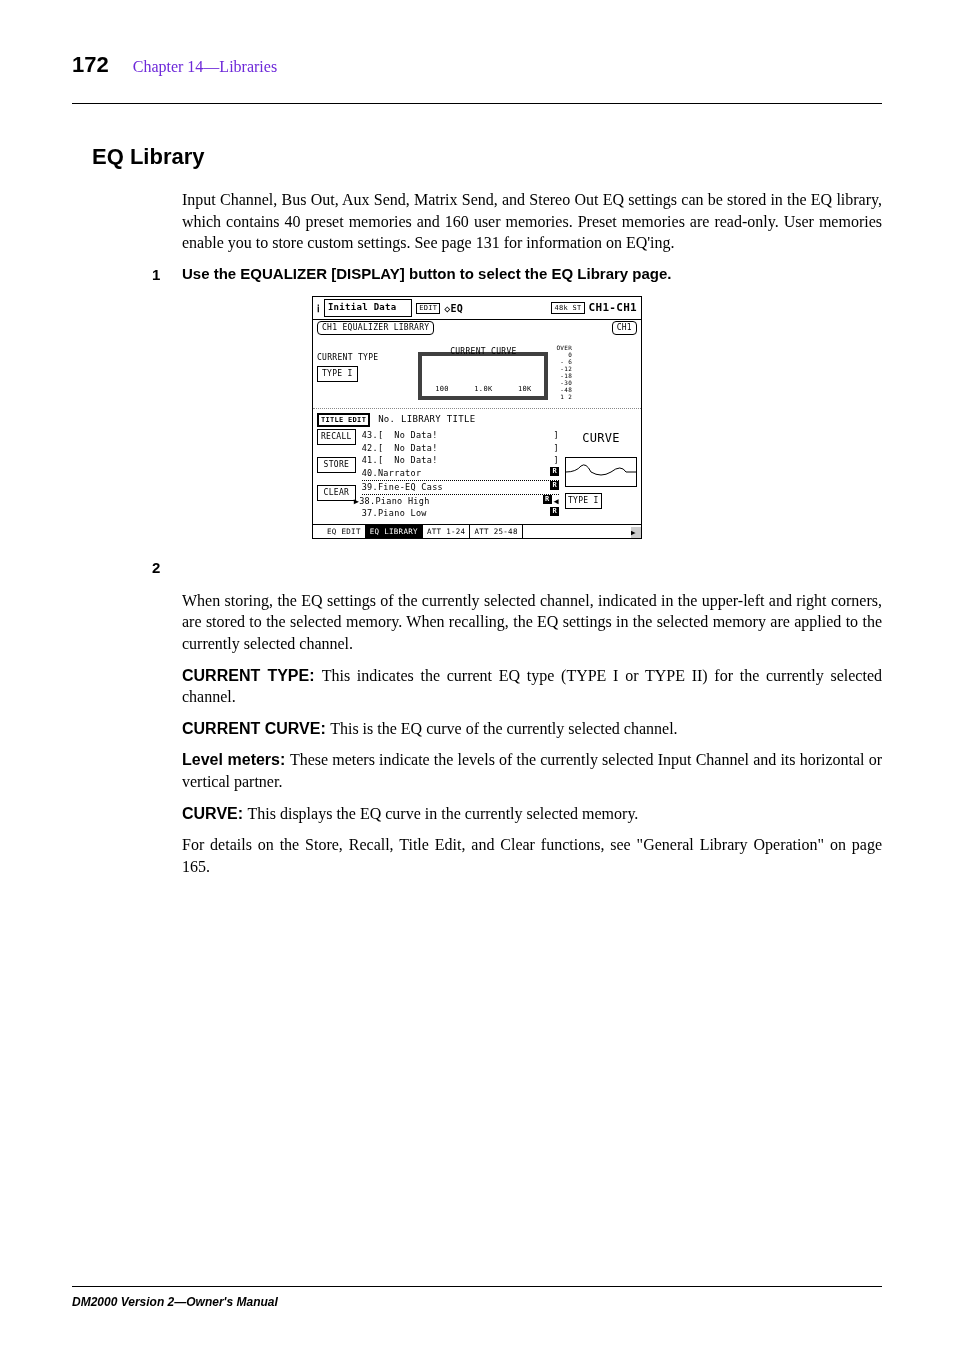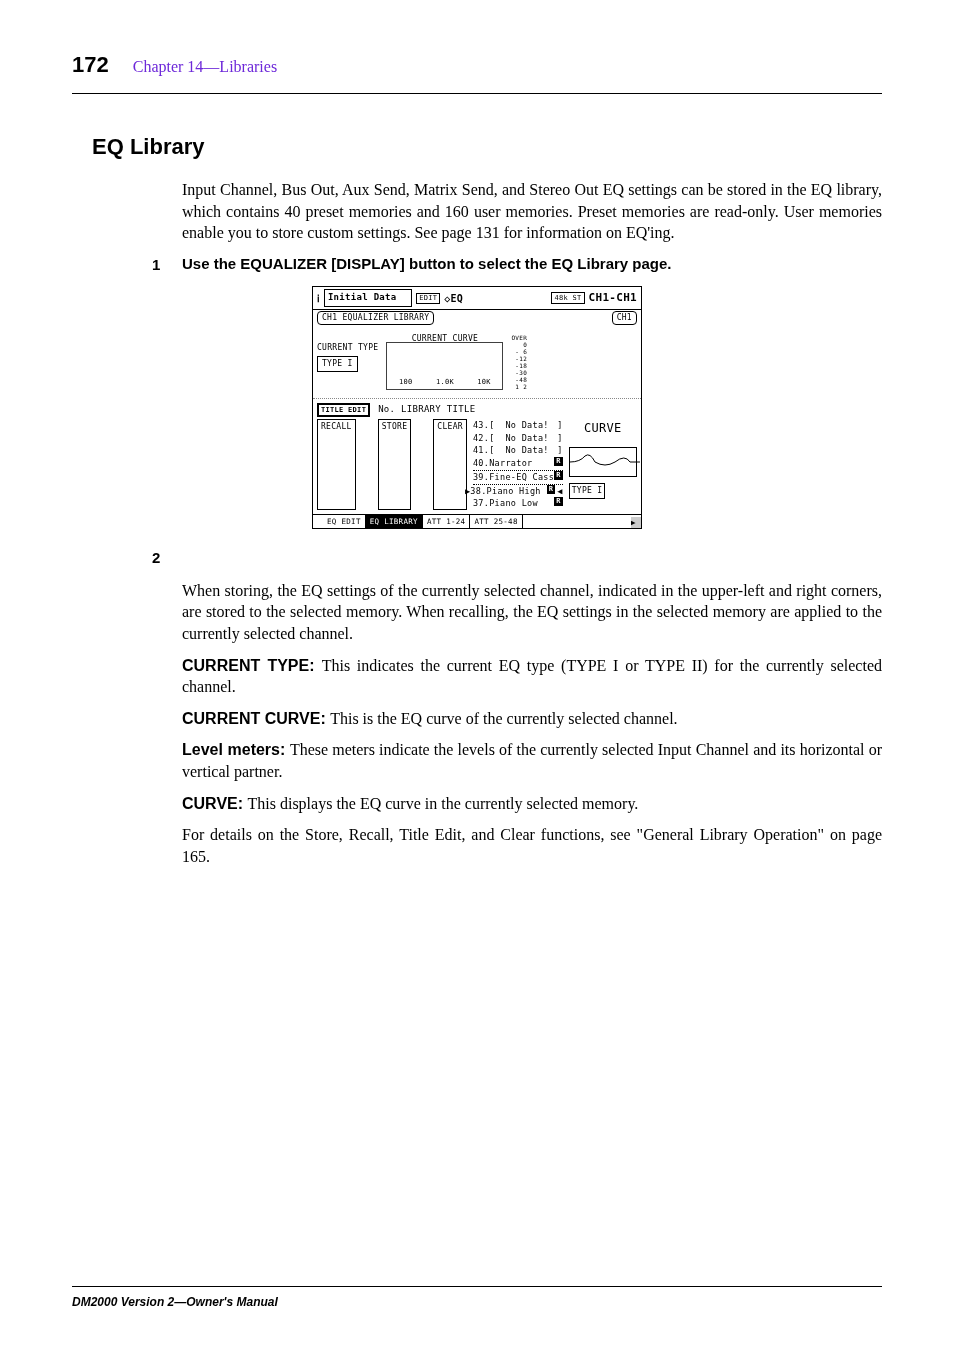--- a/index.html
+++ b/index.html
@@ -11,21 +11,21 @@
       background: #fff;
       width: 954px;
       height: 1351px;
       position: relative;
       padding: 48px 72px 40px 72px;
     }
     .header {
       display: flex;
       align-items: baseline;
       border-bottom: 1.5px solid #000;
-      padding-bottom: 12px;
+      padding-bottom: 22px;
       margin-bottom: 36px;
     }
     .page-number {
       font-family: Arial, Helvetica, sans-serif;
       font-weight: bold;
       font-size: 22px;
       margin-right: 24px;
     }
     .chapter-title {
       font-size: 16px;
@@ -135,24 +135,25 @@
       font-size: 8px;
       padding-top: 10px;
     }
     .ss-mid .ctype .box {
       border: 1px solid #000;
       padding: 1px 4px;
       display: inline-block;
       margin-top: 2px;
     }
     .ss-mid .curvebox {
-      border: 1px solid #404040;
-      width: 117px;
+      border: 4px solid #404040;
+      width: 130px;
       height: 48px;
       position: relative;
+      margin-left: 32px;
     }
     .ss-mid .curvebox .curve-label {
       position: absolute;
       top: -10px;
       font-size: 8px;
       width: 100%;
       text-align: center;
     }
     .ss-mid .curvebox .ticks {
       position: absolute;
@@ -183,22 +184,22 @@
       padding: 1px 2px;
       text-align: center;
       font-weight: bold;
     }
     .ss-bottom-main {
       display: flex;
       gap: 6px;
     }
     .ss-buttons {
       display: flex;
-      flex-direction: row;
-      gap: 22px;
+      flex-direction: column;
+      gap: 12px;
     }
     .ss-buttons .btn {
       border: 1px solid #000;
       font-size: 8px;
       padding: 1px 3px;
       text-align: center;
     }
     .ss-list {
       font-size: 8.5px;
       flex: 1;

